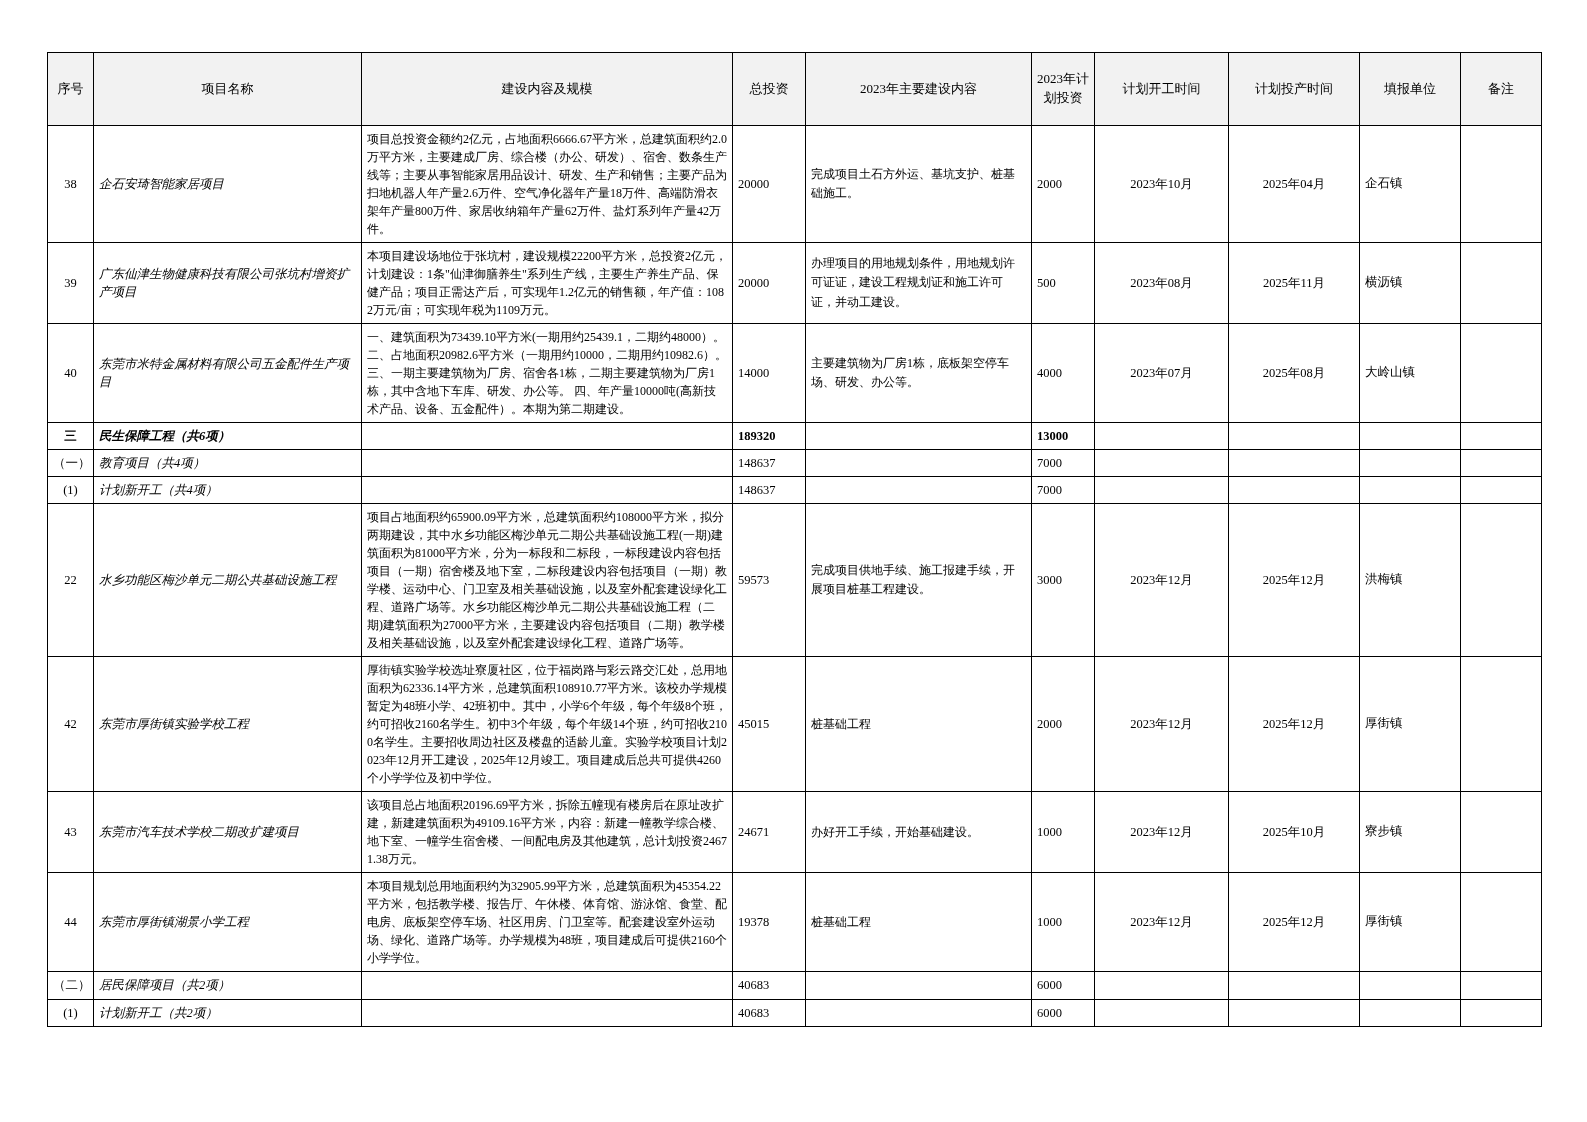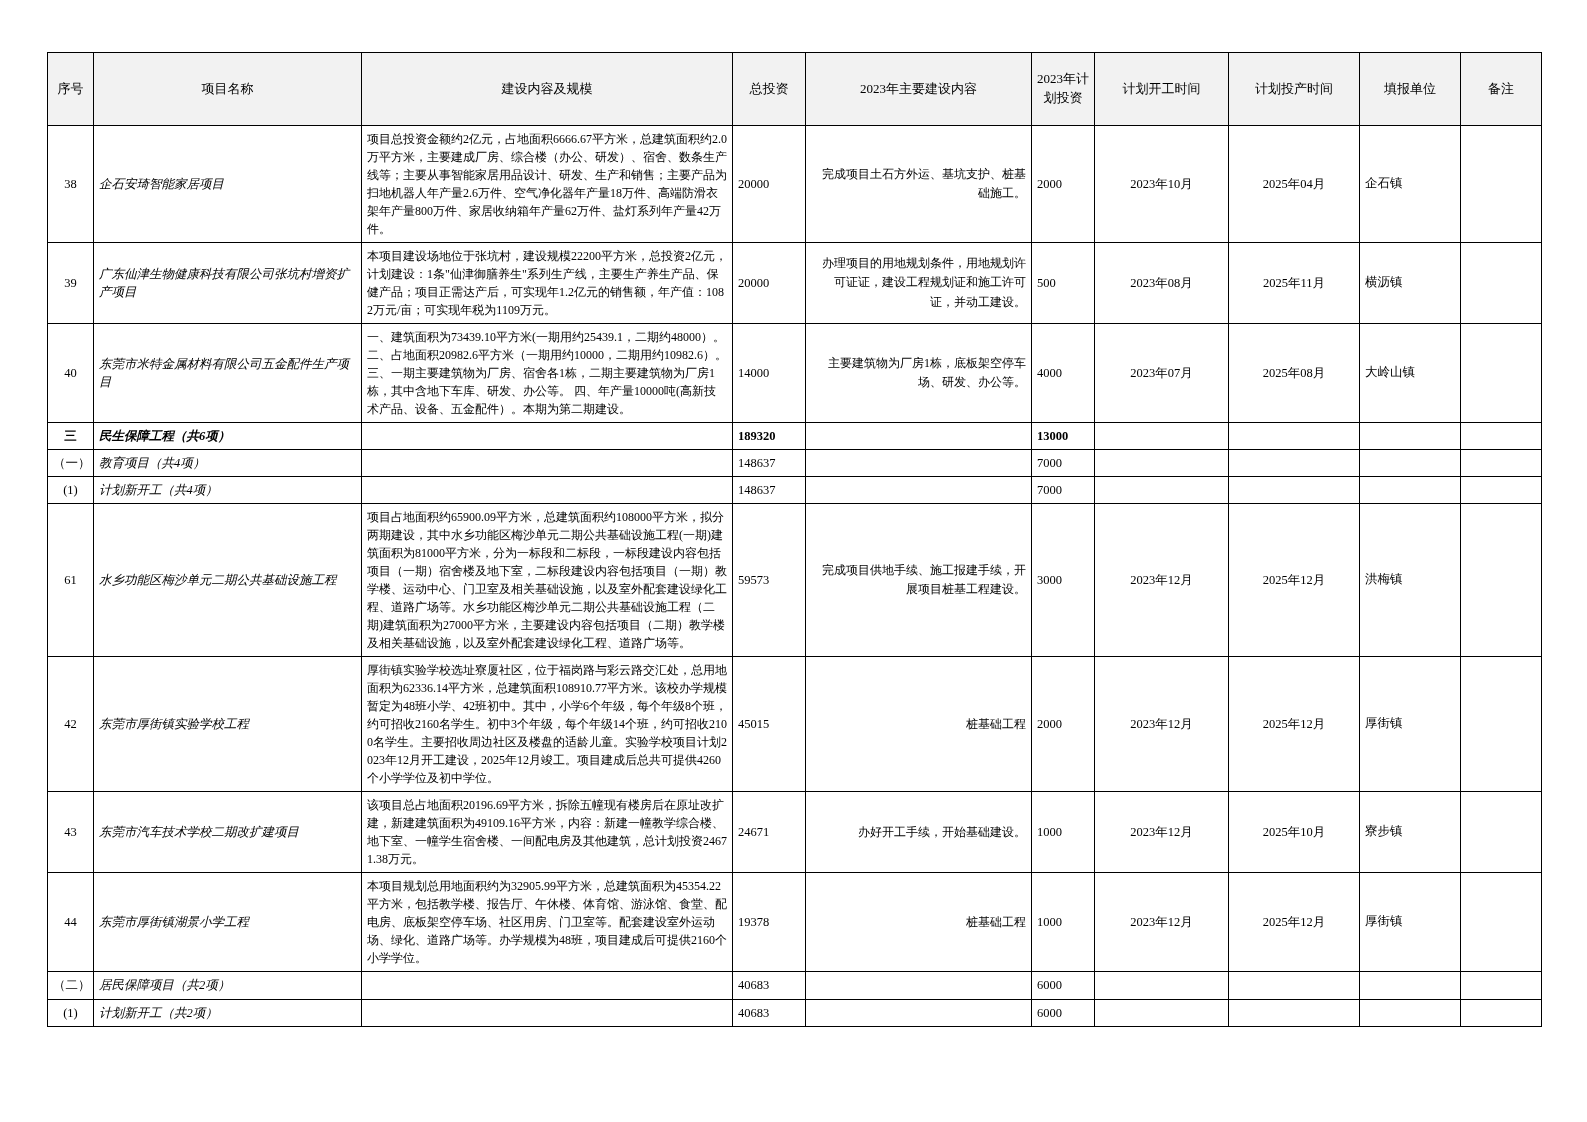--- a/index.html
+++ b/index.html
@@ -54,21 +54,21 @@
   td.name { text-align: left; font-style: italic; }
   td.desc {
     text-align: left;
     font-size: 12px;
     line-height: 1.5;
     vertical-align: top;
     padding-top: 6px;
   }
   td.num { }
   td.content {
-    text-align: right;
+    text-align: left;
     font-size: 12px;
     line-height: 1.6;
     vertical-align: top;
     padding-top: 6px;
   }
   td.date { text-align: center; padding-left: 6px; }
   td.unit { text-align: left; padding-left: 8px; font-family: Liberation Mono, monospace; }
   td.note { text-align: center; }
   tr.group td { font-weight: bold; }
   tr.group td.name { font-weight: bold; }
@@ -173,21 +173,21 @@
           <td class="desc mid-align"></td>
           <td class="num mid-align">148637</td>
           <td class="content mid-align"></td>
           <td class="num mid-align">7000</td>
           <td class="date mid-align"></td>
           <td class="date mid-align"></td>
           <td class="unit mid-align"></td>
           <td class="note mid-align"></td>
         </tr>
         <tr class="item">
-          <td class="idx">61</td>
+          <td class="idx">22</td>
           <td class="name">水乡功能区梅沙单元二期公共基础设施工程</td>
           <td class="desc">项目占地面积约65900.09平方米，总建筑面积约108000平方米，拟分两期建设，其中水乡功能区梅沙单元二期公共基础设施工程(一期)建筑面积为81000平方米，分为一标段和二标段，一标段建设内容包括项目（一期）宿舍楼及地下室，二标段建设内容包括项目（一期）教学楼、运动中心、门卫室及相关基础设施，以及室外配套建设绿化工程、道路广场等。水乡功能区梅沙单元二期公共基础设施工程（二期)建筑面积为27000平方米，主要建设内容包括项目（二期）教学楼及相关基础设施，以及室外配套建设绿化工程、道路广场等。</td>
           <td class="num">59573</td>
           <td class="content">完成项目供地手续、施工报建手续，开展项目桩基工程建设。</td>
           <td class="num">3000</td>
           <td class="date">2023年12月</td>
           <td class="date">2025年12月</td>
           <td class="unit">洪梅镇</td>
           <td class="note"></td>
         </tr>

